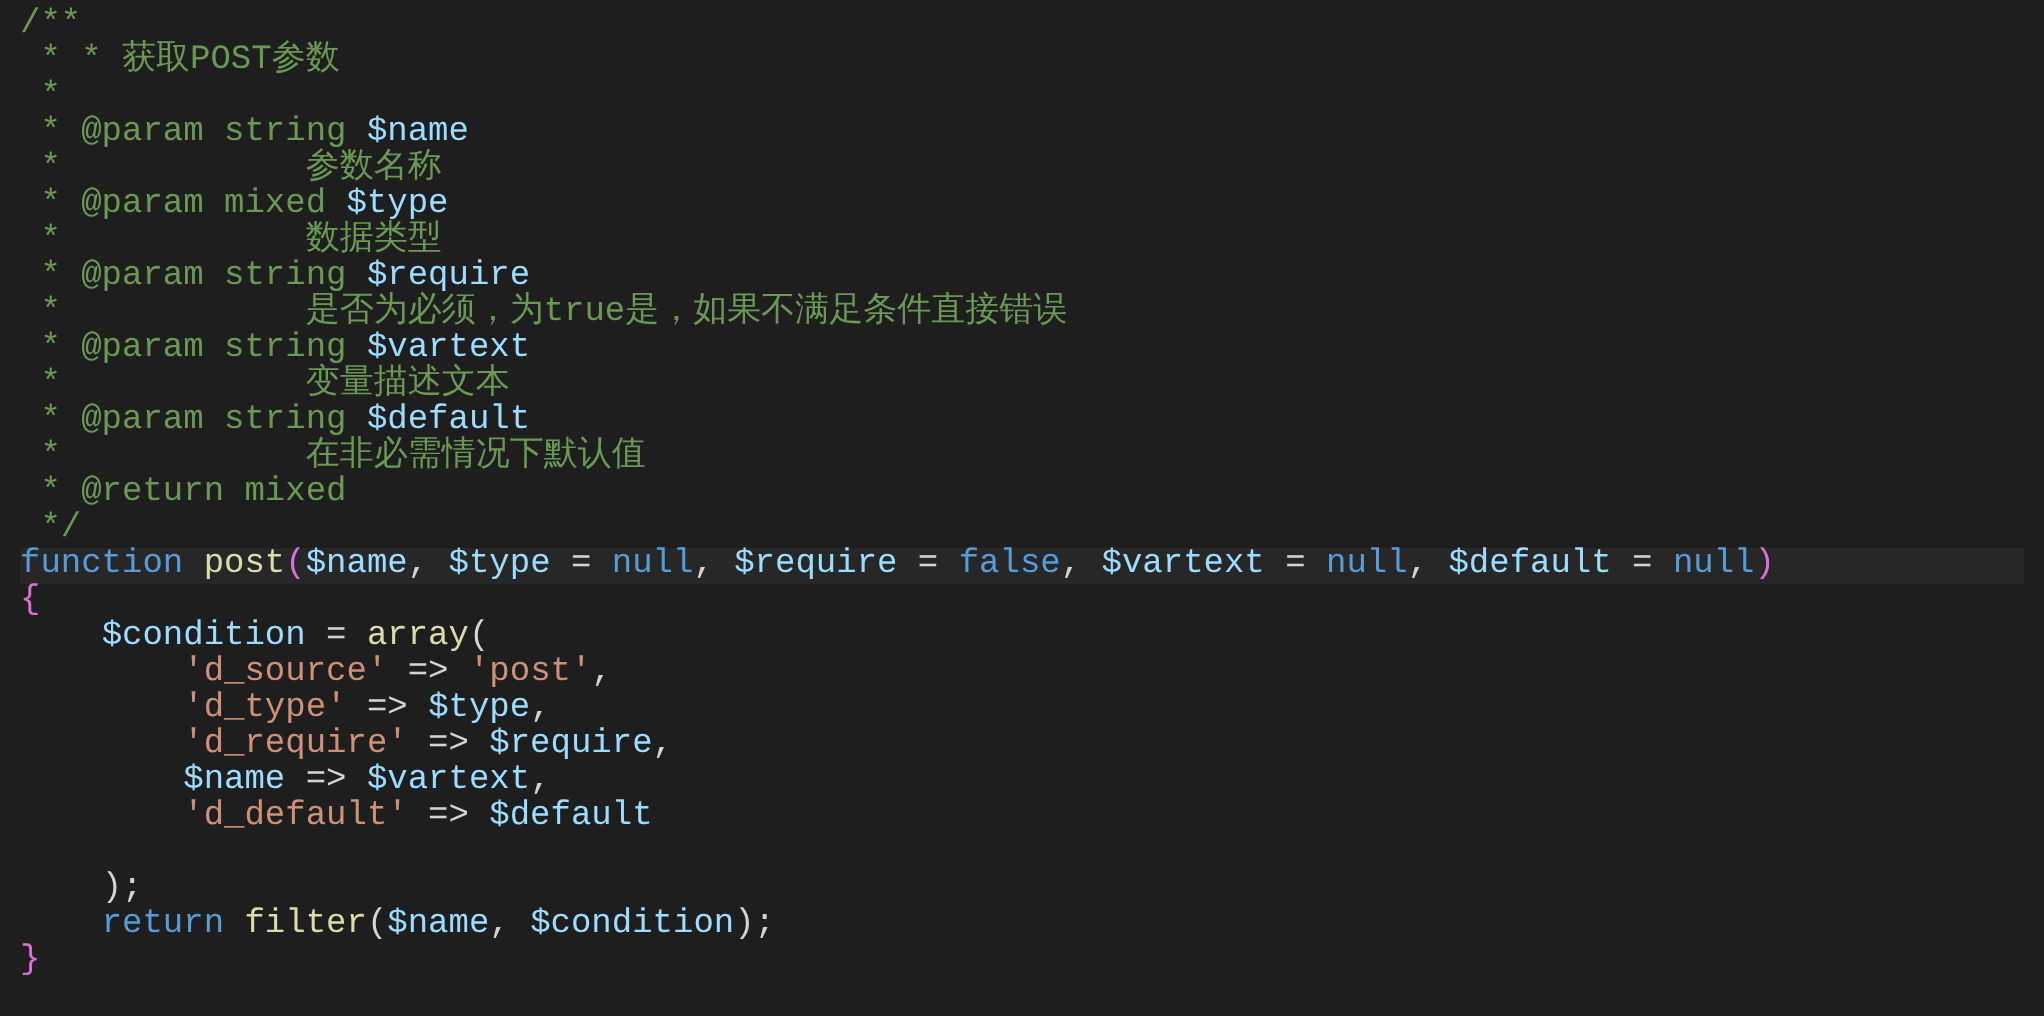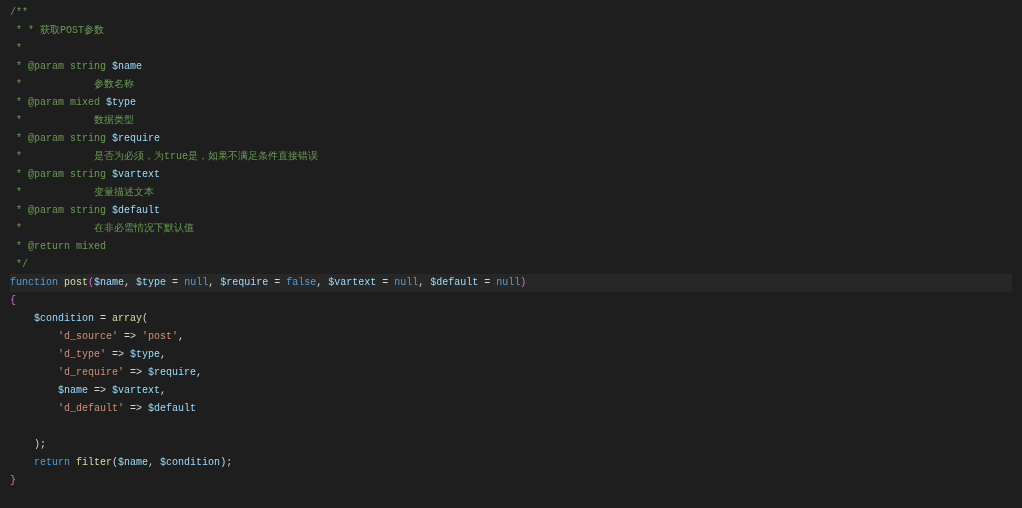--- a/index.html
+++ b/index.html
@@ -1,16 +1,16 @@
 <!DOCTYPE html>
 <html><head>
 <meta charset="utf-8">
 <style>
   html,body{margin:0;padding:0;background:#1e1e1e;width:1022px;height:508px;overflow:hidden}
-  pre{margin:0;padding:4px 10px;font-family:Consolas,'Courier New',monospace;font-size:10px;line-height:18px;color:#d4d4d4;white-space:pre}
+  pre{margin:0;padding:4px 10px;font-family:Consolas,'Courier New',monospace;font-size:17px;line-height:18px;color:#d4d4d4;white-space:pre}
   .c-comment{color:#6a9955}
   .c-keyword{color:#569cd6}
   .c-func{color:#dcdcaa}
   .c-var{color:#9cdcfe}
   .c-str{color:#ce9178}
   .c-const{color:#569cd6}
   .c-punc{color:#d4d4d4}
   .c-brace{color:#da70d6}
   .hl{background:#272727;display:inline-block;width:100%}
 </style>

